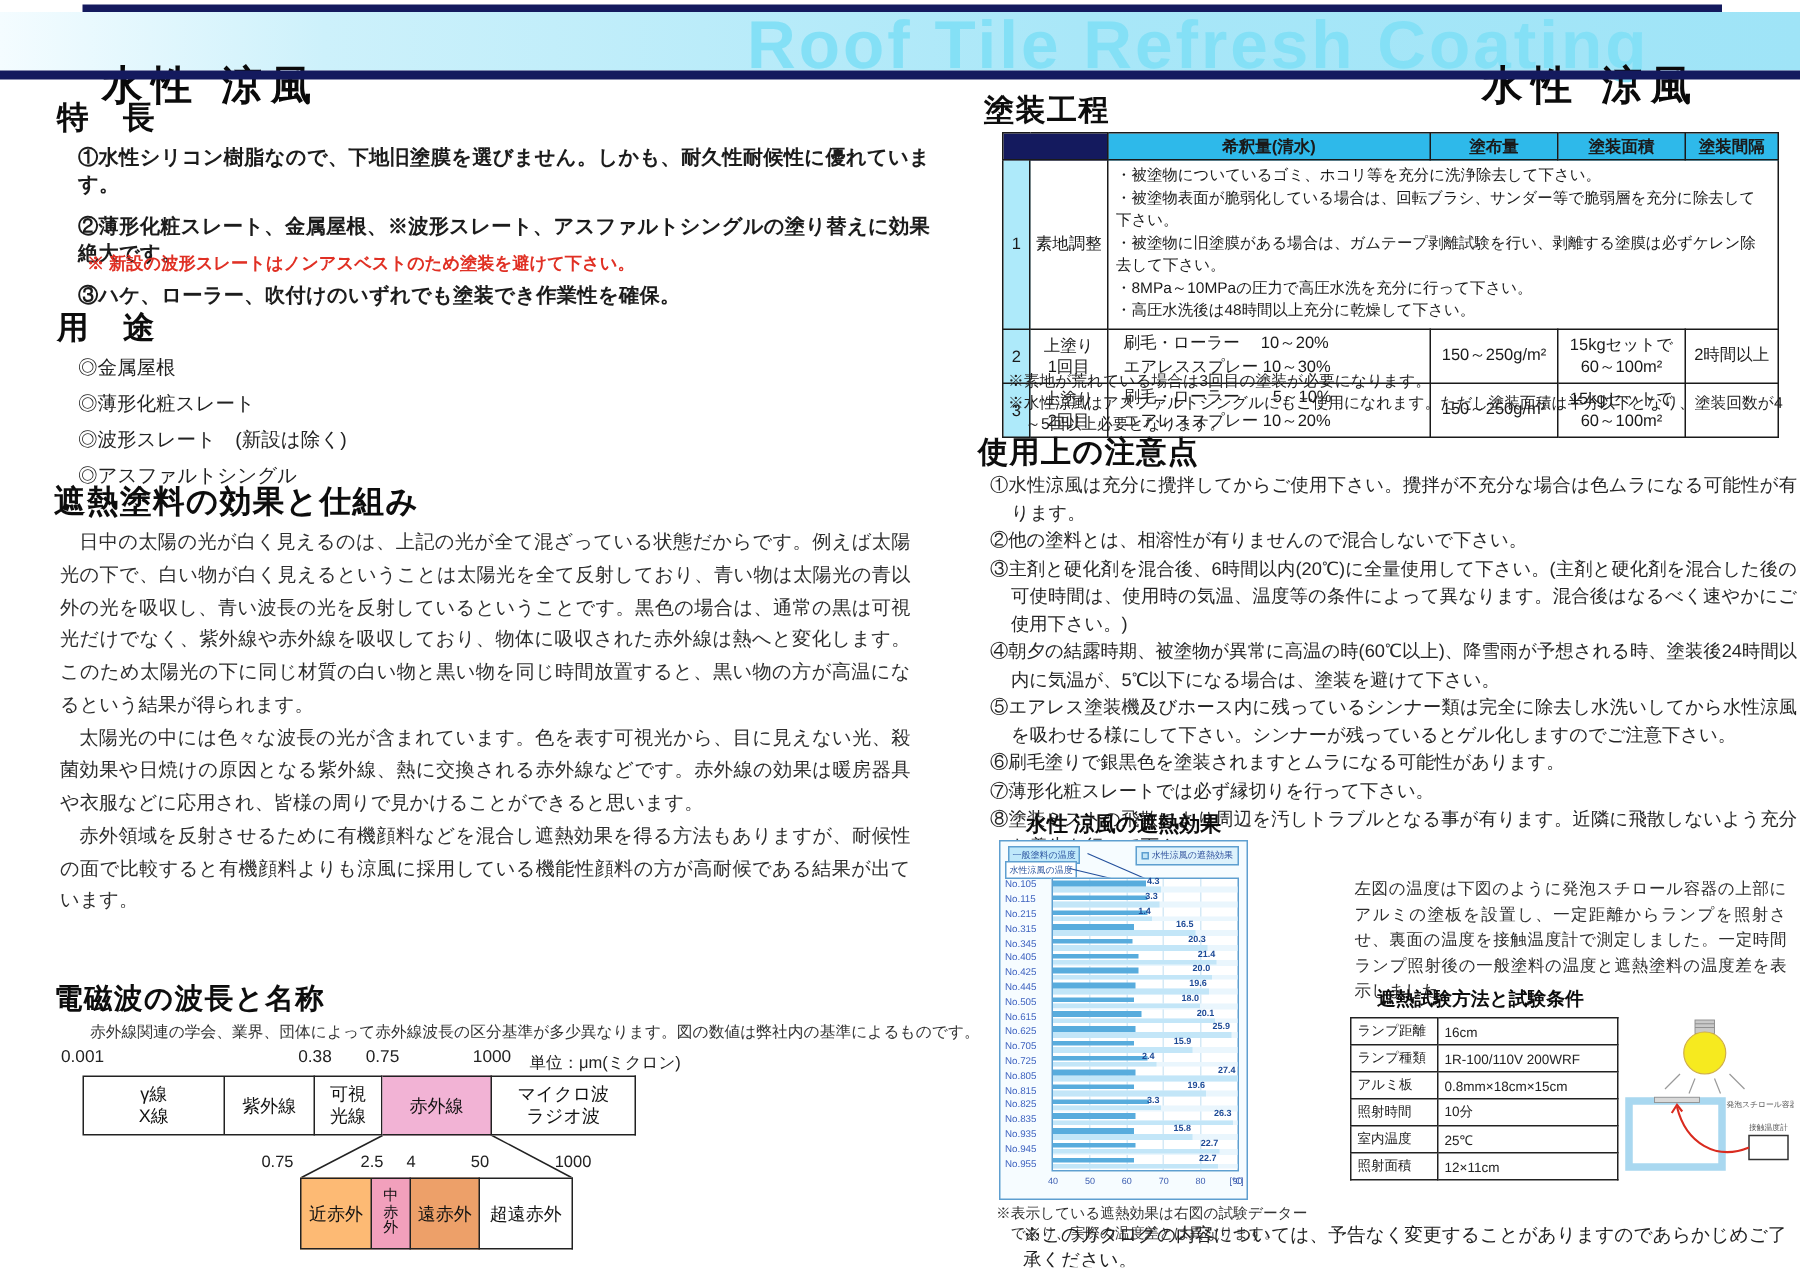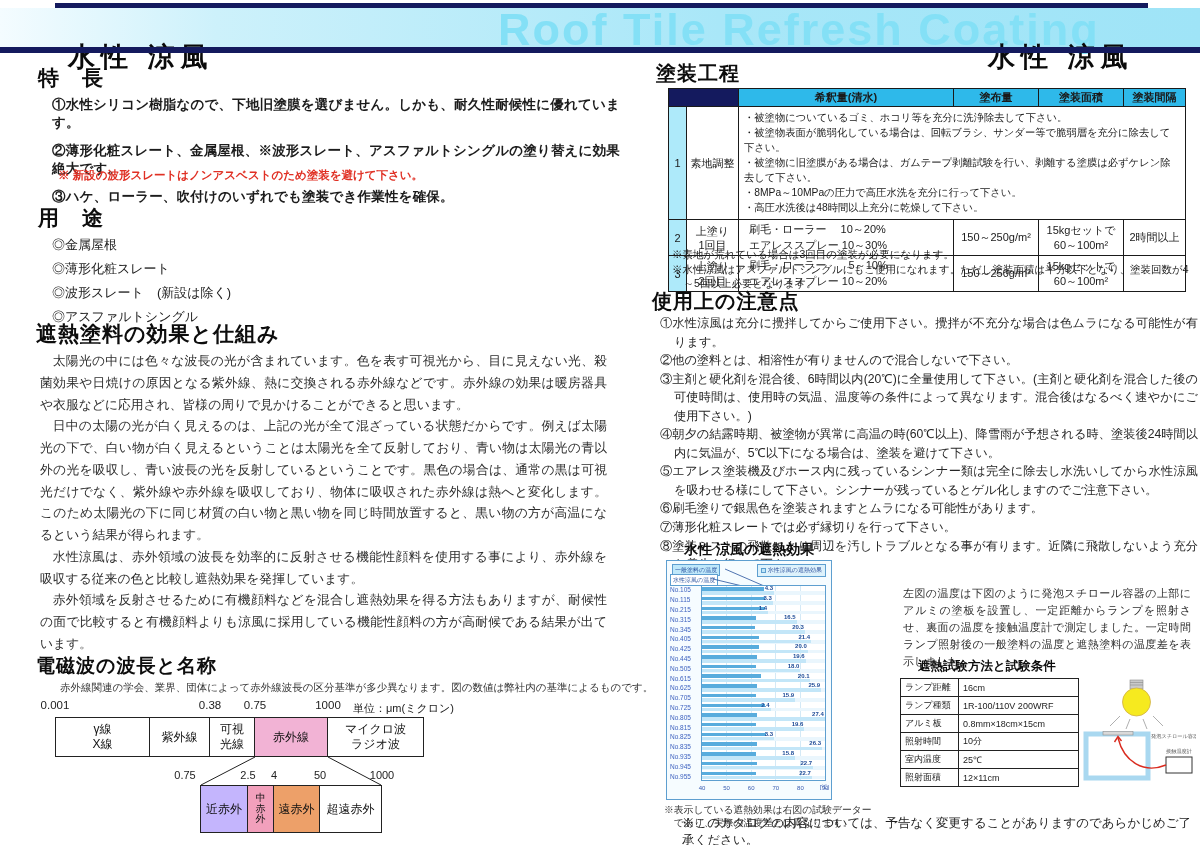--- a/index.html
+++ b/index.html
@@ -127,23 +127,22 @@
   <div class="h1" style="left:38px; top:204px;">用　途</div>
   <div class="abs" id="uses-list" style="left:52px; top:236px; width:400px;">
       <div class="use-item">◎金属屋根</div>
       <div class="use-item">◎薄形化粧スレート</div>
       <div class="use-item">◎波形スレート　(新設は除く)</div>
       <div class="use-item">◎アスファルトシングル</div>
     </div>
 
   <div class="h1" style="left:36px; top:320px;">遮熱塗料の効果と仕組み</div>
   <div class="abs" id="mechanism-body" style="left:40px; top:350px; width:567px;">
+      <div class="mech-para">日中の太陽の光が白く見えるのは、上記の光が全て混ざっている状態だからです。例えば太陽光の下で、白い物が白く見えるということは太陽光を全て反射しており、青い物は太陽光の青以外の光を吸収し、青い波長の光を反射しているということです。黒色の場合は、通常の黒は可視光だけでなく、紫外線や赤外線を吸収しており、物体に吸収された赤外線は熱へと変化します。このため太陽光の下に同じ材質の白い物と黒い物を同じ時間放置すると、黒い物の方が高温になるという結果が得られます。</div>
       <div class="mech-para">太陽光の中には色々な波長の光が含まれています。色を表す可視光から、目に見えない光、殺菌効果や日焼けの原因となる紫外線、熱に交換される赤外線などです。赤外線の効果は暖房器具や衣服などに応用され、皆様の周りで見かけることができると思います。</div>
-      <div class="mech-para">日中の太陽の光が白く見えるのは、上記の光が全て混ざっている状態だからです。例えば太陽光の下で、白い物が白く見えるということは太陽光を全て反射しており、青い物は太陽光の青以外の光を吸収し、青い波長の光を反射しているということです。黒色の場合は、通常の黒は可視光だけでなく、紫外線や赤外線を吸収しており、物体に吸収された赤外線は熱へと変化します。このため太陽光の下に同じ材質の白い物と黒い物を同じ時間放置すると、黒い物の方が高温になるという結果が得られます。</div>
-      <div class="mech-para">水性涼風は、赤外領域の波長を効率的に反射させる機能性顔料を使用する事により、赤外線を吸収する従来の色と比較し遮熱効果を発揮しています。</div>
       <div class="mech-para">赤外領域を反射させるために有機顔料などを混合し遮熱効果を得る方法もありますが、耐候性の面で比較すると有機顔料よりも涼風に採用している機能性顔料の方が高耐候である結果が出ています。</div>
     </div>
 
   <div class="h1" style="left:36px; top:653px; font-size:19px;">電磁波の波長と名称</div>
   <div id="spectrum-note">赤外線関連の学会、業界、団体によって赤外線波長の区分基準が多少異なります。図の数値は弊社内の基準によるものです。</div>
   <div id="spectrum">
     <div class="sp-unit" style="left:318px; top:6px;">単位：μm(ミクロン)</div>
     <svg class="connectors" width="585" height="145">
       <line x1="220" y1="62" x2="166" y2="90" stroke="#222" stroke-width="1"></line>
       <line x1="293" y1="62" x2="346" y2="90" stroke="#222" stroke-width="1"></line>
@@ -161,21 +160,21 @@
         <div class="sp-cell" style="width: 73px; background: rgb(242, 179, 213);">赤外線</div>
         <div class="sp-cell" style="width: 96px; background: rgb(255, 255, 255);">マイクロ波
 ラジオ波</div>
       </div>
       <div class="sp-scale" style="left: 150px; top: 74px; font-size: 11px;">0.75</div>
       <div class="sp-scale" style="left: 213px; top: 74px; font-size: 11px;">2.5</div>
       <div class="sp-scale" style="left: 239px; top: 74px; font-size: 11px;">4</div>
       <div class="sp-scale" style="left: 285px; top: 74px; font-size: 11px;">50</div>
       <div class="sp-scale" style="left: 347px; top: 74px; font-size: 11px;">1000</div>
       <div class="sp-bar" style="left: 165px; top: 90px; height: 48px;">
-        <div class="sp-cell" style="width: 48px; background: #c4b5fd;">近赤外</div>
+        <div class="sp-cell" style="width: 48px; background: #fdba74;">近赤外</div>
         <div class="sp-cell" style="width: 26px; background: rgb(242, 160, 188); font-size: 10px; line-height: 1.05;">中
 赤
 外</div>
         <div class="sp-cell" style="width: 46px; background: rgb(237, 160, 105);">遠赤外</div>
         <div class="sp-cell" style="width: 62px; background: rgb(255, 255, 255);">超遠赤外</div>
       </div>
     </div>
 
   <div class="h1" style="left:656px; top:60px; font-size:20px;">塗装工程</div>
   <table id="process-table">

